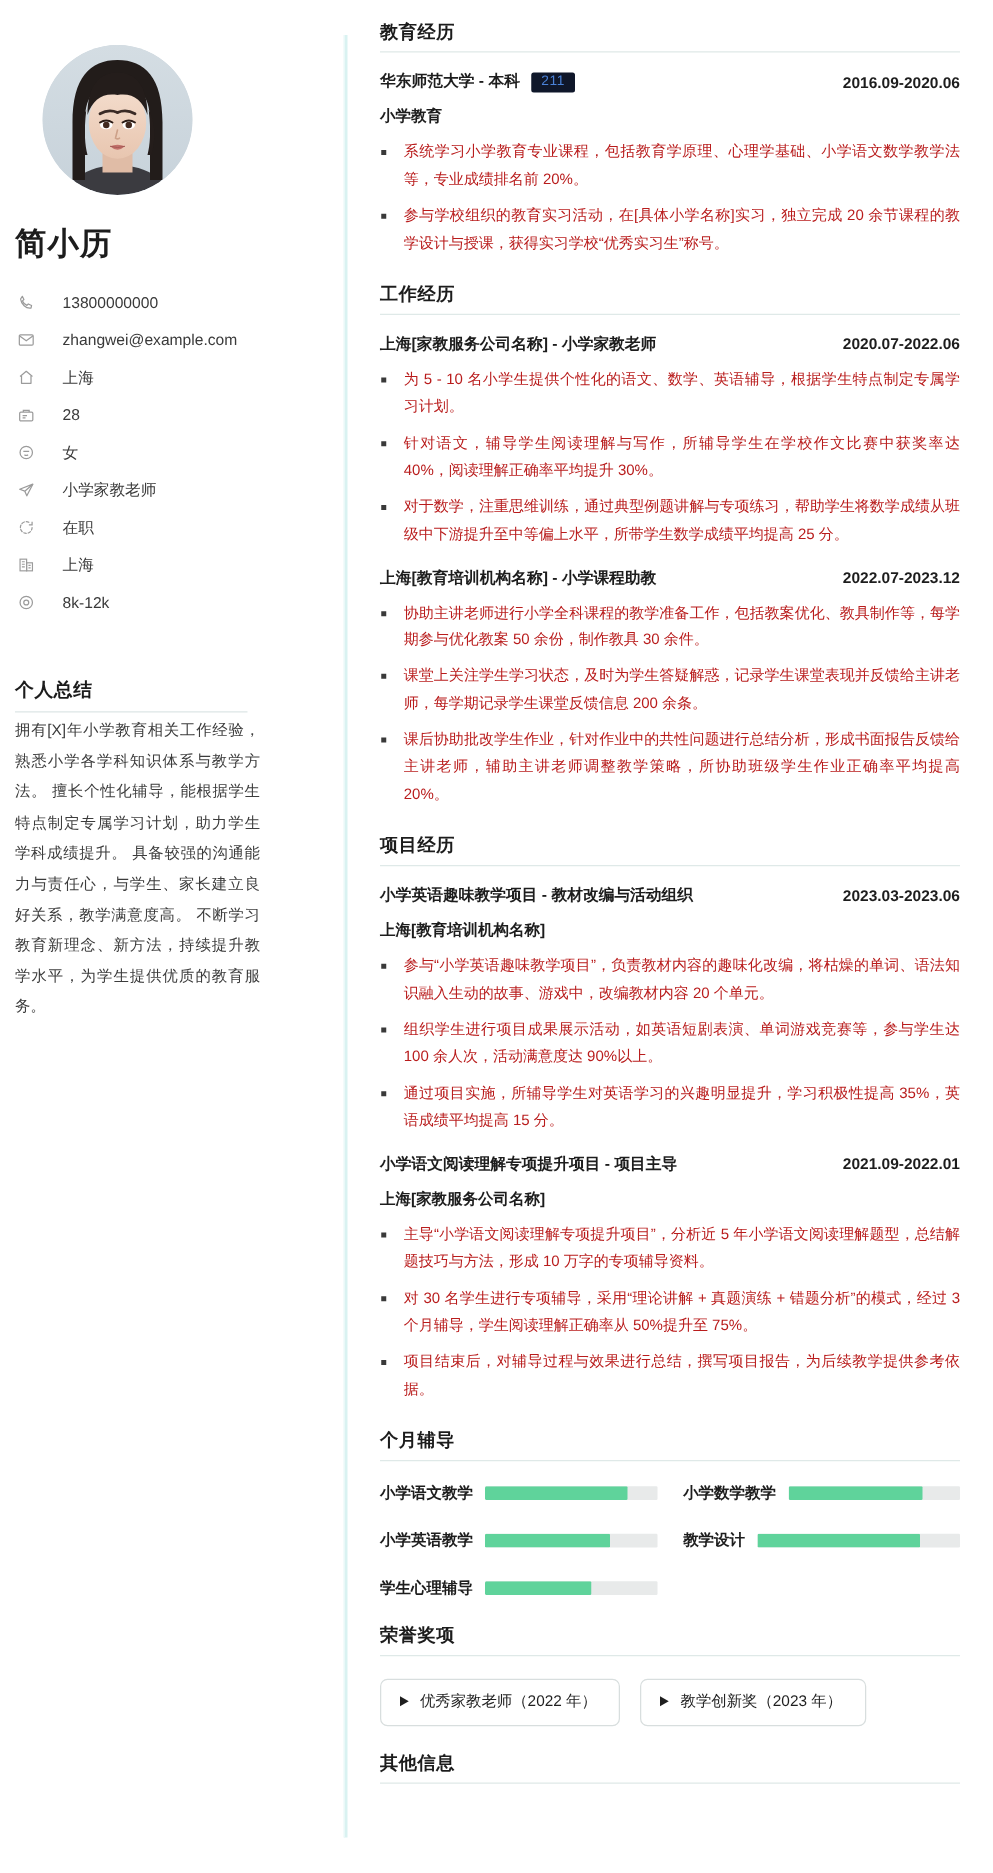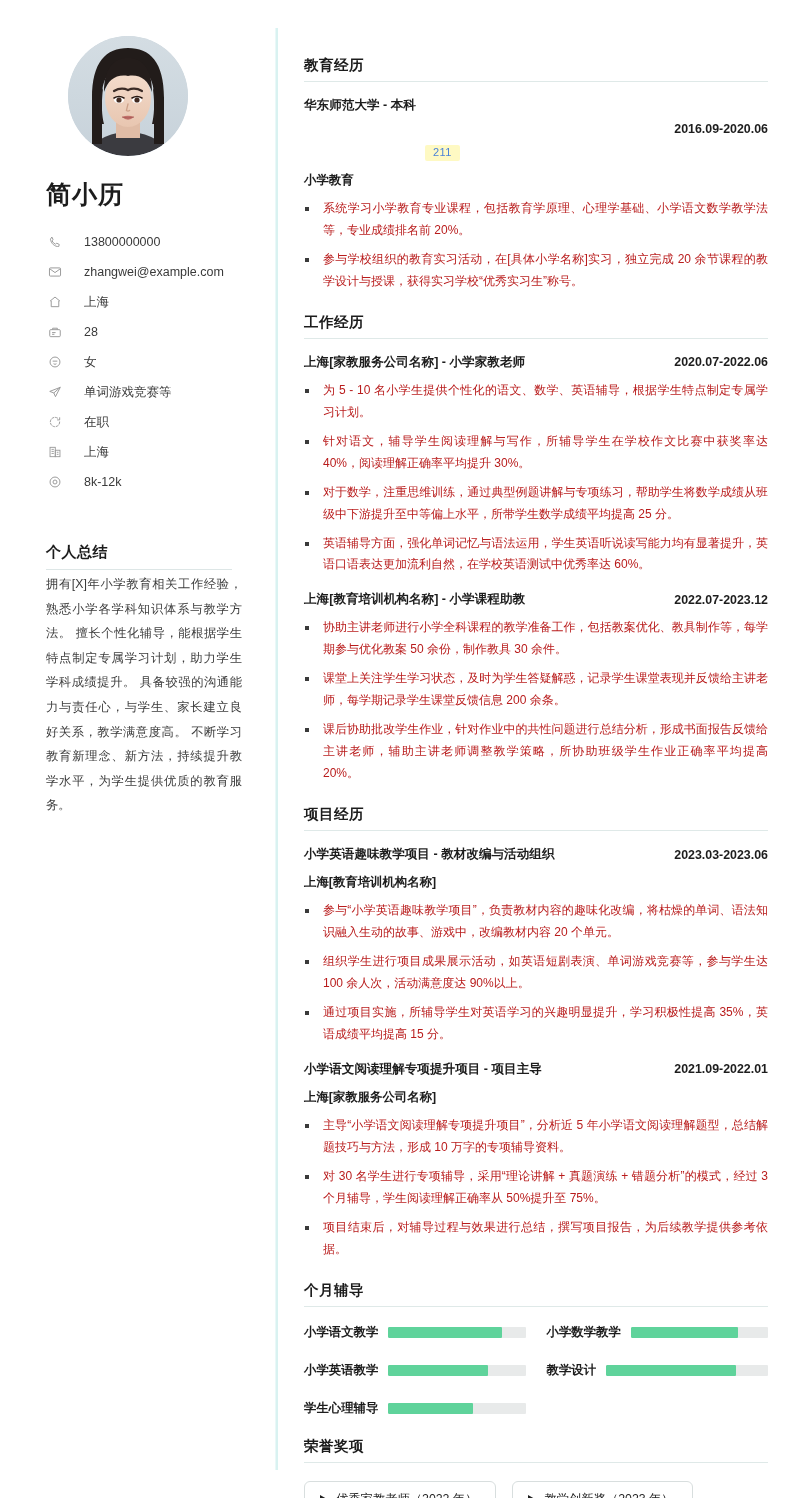--- a/index.html
+++ b/index.html
@@ -16,21 +16,21 @@
     width: 794px;
     height: 1498px;
     display: flex;
     background: #fff;
   }
 
   
   .sidebar {
     width: 276px;
     flex: 0 0 276px;
-    padding: 36px 24px 0 46px;
+    padding: 36px 24px 0 12px;
     position: relative;
   }
   .divider-v {
     position: absolute;
     left: 275px;
     top: 28px;
     bottom: 28px;
     width: 3px;
     background: #d9f2f1;
     border-left: 1px solid #eaf8f8;
@@ -92,21 +92,21 @@
     font-size: 12.3px;
     line-height: 2.0;
     color: #3c3c3c;
     width: 196px;
     text-align: justify;
   }
 
   
   .main {
     flex: 1 1 auto;
-    padding: 56px 26px 0 28px;
+    padding: 16px 26px 0 28px;
     min-width: 0;
   }
   .sec { margin-bottom: 4px; }
   .sec-head {
     font-size: 14.5px;
     font-weight: bold;
     color: #1c1c1c;
     padding-bottom: 6px;
     border-bottom: 1px solid #dfe9e8;
     letter-spacing: .5px;
@@ -118,35 +118,34 @@
     display: flex;
     align-items: center;
     justify-content: space-between;
     gap: 8px;
   }
   .entry-title {
     font-size: 12.6px;
     font-weight: bold;
     color: #1d1d1d;
     display: flex;
-    align-items: flex-start;
+    align-items: center;
     gap: 9px;
     min-width: 0;
   }
   .tag-211 {
     display: inline-block;
     font-size: 11px;
     font-weight: normal;
     color: #4a82d8;
-    background: #fef9c3;
+    background: #0f172a;
     border-radius: 2px;
     padding: 2px 8px 3px;
     line-height: 1;
     letter-spacing: .5px;
-    margin-top: 48px;
   }
   .entry-date {
     font-size: 12.4px;
     font-weight: bold;
     color: #1d1d1d;
     white-space: nowrap;
     flex: 0 0 auto;
   }
   .entry-sub {
     font-size: 12.4px;
@@ -335,21 +334,21 @@
           </span>
         <span class="c-text">女</span>
       </li>
       <li class="contact-row">
         <span class="c-icon">
             <svg viewBox="0 0 24 24" fill="none" stroke="currentColor" stroke-width="1.7">
               <path d="M21 4 3 11l7 2.6L21 4Z" stroke-linejoin="round"></path>
               <path d="M10 13.6 12.8 20 21 4" stroke-linejoin="round"></path>
             </svg>
           </span>
-        <span class="c-text">单词游戏竞赛等</span>
+        <span class="c-text">小学家教老师</span>
       </li>
       <li class="contact-row">
         <span class="c-icon">
             <svg viewBox="0 0 24 24" fill="none" stroke="currentColor" stroke-width="1.7">
               <path d="M20 12a8 8 0 1 1-3.2-6.4" stroke-linecap="round" stroke-dasharray="3.6 2.6"></path>
               <path d="M20 4v4.4h-4.4"></path>
             </svg>
           </span>
         <span class="c-text">在职</span>
       </li>
@@ -408,21 +407,20 @@
 
       <div class="entry">
         <div class="entry-top">
           <div class="entry-title">上海[家教服务公司名称] - 小学家教老师</div>
           <div class="entry-date">2020.07-2022.06</div>
         </div>
         <ul class="bullets">
           <li>为 5 - 10 名小学生提供个性化的语文、数学、英语辅导，根据学生特点制定专属学习计划。</li>
           <li>针对语文，辅导学生阅读理解与写作，所辅导学生在学校作文比赛中获奖率达 40%，阅读理解正确率平均提升 30%。</li>
           <li>对于数学，注重思维训练，通过典型例题讲解与专项练习，帮助学生将数学成绩从班级中下游提升至中等偏上水平，所带学生数学成绩平均提高 25 分。</li>
-          <li>英语辅导方面，强化单词记忆与语法运用，学生英语听说读写能力均有显著提升，英语口语表达更加流利自然，在学校英语测试中优秀率达 60%。</li>
         </ul>
       </div>
 
       <div class="entry">
         <div class="entry-top">
           <div class="entry-title">上海[教育培训机构名称] - 小学课程助教</div>
           <div class="entry-date">2022.07-2023.12</div>
         </div>
         <ul class="bullets">
           <li>协助主讲老师进行小学全科课程的教学准备工作，包括教案优化、教具制作等，每学期参与优化教案 50 余份，制作教具 30 余件。</li>

